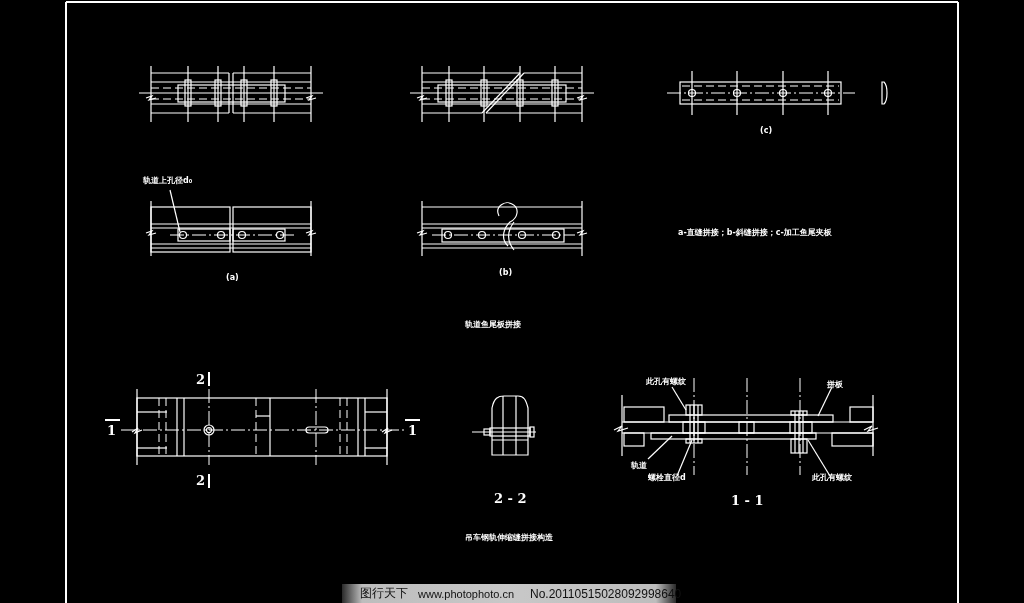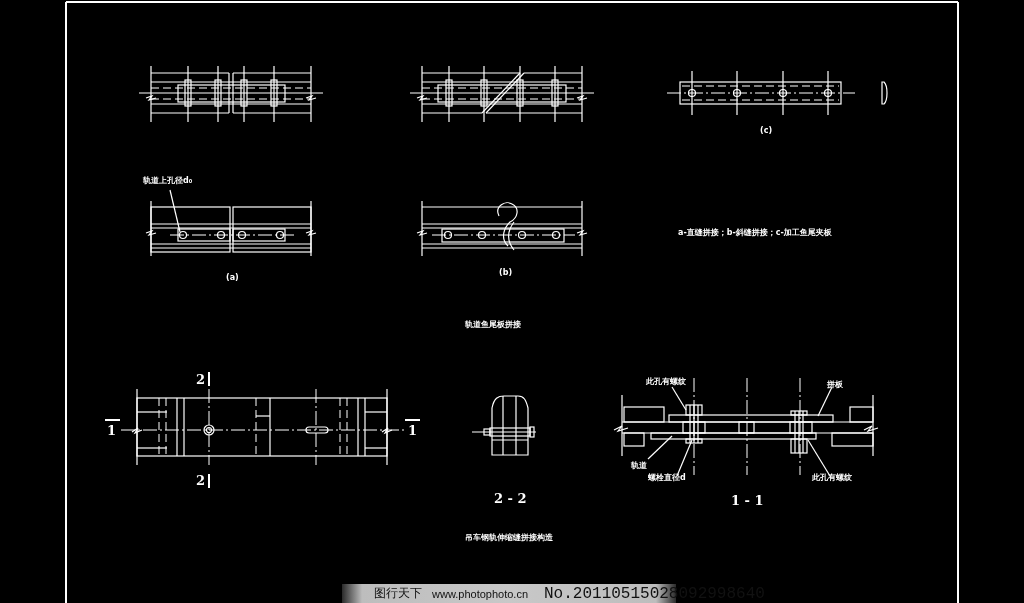--- a/index.html
+++ b/index.html
@@ -9,25 +9,25 @@
   .ln { stroke:#fff; stroke-width:1.2; fill:none; }
   .ln2 { stroke:#fff; stroke-width:2; fill:none; }
   .dash { stroke:#fff; stroke-width:1; fill:none; stroke-dasharray:8 4; }
   .center { stroke:#fff; stroke-width:1; fill:none; stroke-dasharray:14 3 2 3; }
   .lbl { font-size:8px; font-weight:bold; }
   .cap { font-size:8px; font-weight:bold; }
   .sec { font-size:13px; font-weight:bold; font-family:"DejaVu Serif", serif; }
   .watermark {
     position:absolute; left:342px; top:584px; width:334px; height:19px;
     background:linear-gradient(to right,#2a2a2a 0%,#bdbdbd 6%,#c8c8c8 50%,#bdbdbd 94%,#2a2a2a 100%);
-    display:flex; align-items:center; gap:10px; padding-left:32px; box-sizing:border-box;
+    display:flex; align-items:center; gap:10px; padding-left:18px; box-sizing:border-box;
     color:#111; font-size:12px; white-space:nowrap;
   }
   .watermark .site { font-family:Liberation Sans, sans-serif; font-size:11px; }
-  .watermark .num { font-family:Liberation Mono, monospace; font-size:16px; margin-left:6px; }
+  .watermark .num { font-family:Liberation Sans, sans-serif; font-size:12px; margin-left:6px; }
 </style>
 </head>
 <body>
 
 <svg id="canvas" viewBox="0 0 1024 603" xmlns="http://www.w3.org/2000/svg">
 
   <g>
     <line class="ln2" x1="66" y1="2" x2="958" y2="2"></line>
     <line class="ln2" x1="66" y1="2" x2="66" y2="603"></line>
     <line class="ln2" x1="958" y1="2" x2="958" y2="603"></line>

